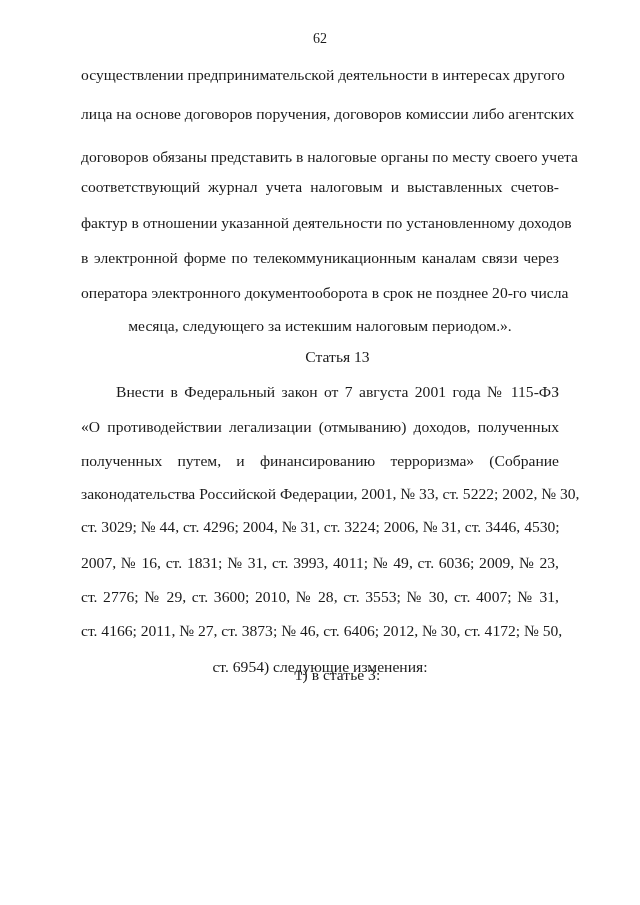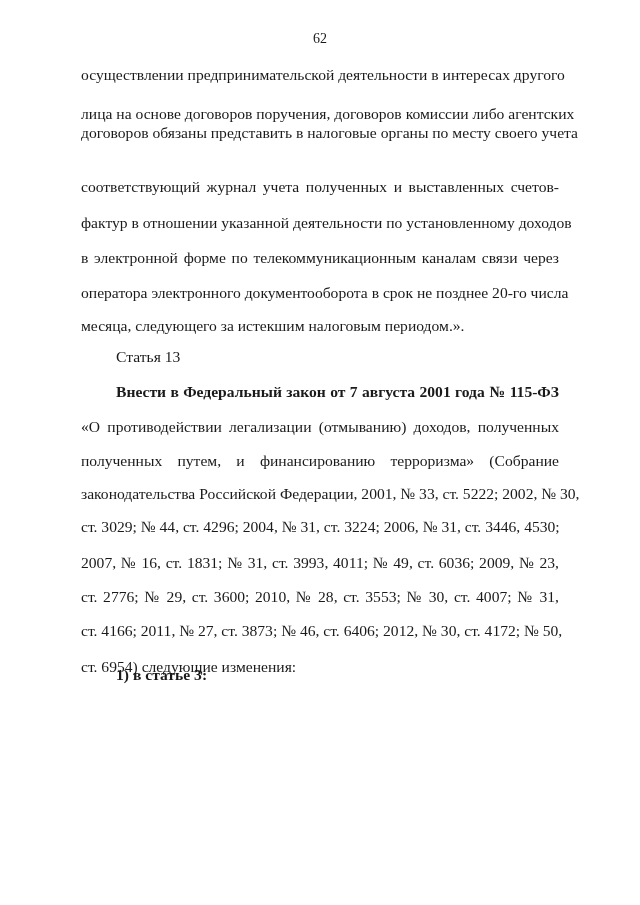--- a/index.html
+++ b/index.html
@@ -1,35 +1,35 @@
 <!DOCTYPE html>
 <html><head>
 <meta charset="utf-8">
 <style>
   html, body { margin: 0; padding: 0; background: #ffffff; }
   body { width: 640px; height: 905px; position: relative; overflow: hidden;
          font-family: "Liberation Serif", "DejaVu Serif", serif; color: #1a1a1a; }
   .page-number { position: absolute; top: 31px; left: 0; width: 640px; text-align: center;
                  font-size: 14px; }
   .line { position: absolute; left: 81px; width: 478px; font-size: 15.6px; line-height: 20px;
-          white-space: nowrap; }
+          white-space: nowrap; text-align: center; }
   .justify { text-align: justify; text-align-last: justify; }
-  .indent { left: 116px; width: 443px; font-weight: bold; }
+  .indent { left: 116px; width: 443px; }
   .bold { font-weight: normal; }
 </style>
 </head>
 <body>
 
 <div class="page-number">62</div>
 
 <div>
   <div class="line justify" style="top:65px">осуществлении предпринимательской деятельности в интересах другого</div>
   <div class="line justify" style="top:104px">лица на основе договоров поручения, договоров комиссии либо агентских</div>
-  <div class="line justify" style="top:123px">договоров обязаны представить в налоговые органы по месту своего учета</div>
-  <div class="line justify" style="top:177px">соответствующий журнал учета полученных и выставленных счетов-</div>
+  <div class="line justify" style="top:147px">договоров обязаны представить в налоговые органы по месту своего учета</div>
+  <div class="line justify" style="top:177px">соответствующий журнал учета налоговым и выставленных счетов-</div>
   <div class="line justify" style="top:213px">фактур в отношении указанной деятельности по установленному доходов</div>
   <div class="line justify" style="top:248px">в электронной форме по телекоммуникационным каналам связи через</div>
   <div class="line justify" style="top:283px">оператора электронного документооборота в срок не позднее 20-го числа</div>
   <div class="line" style="top:316px">месяца, следующего за истекшим налоговым периодом.».</div>
 </div>
 
 <div class="line indent bold" style="top:347px">Статья 13</div>
 
 <div>
   <div class="line indent justify" style="top:382px">Внести в Федеральный закон от 7 августа 2001 года № 115-ФЗ</div>

